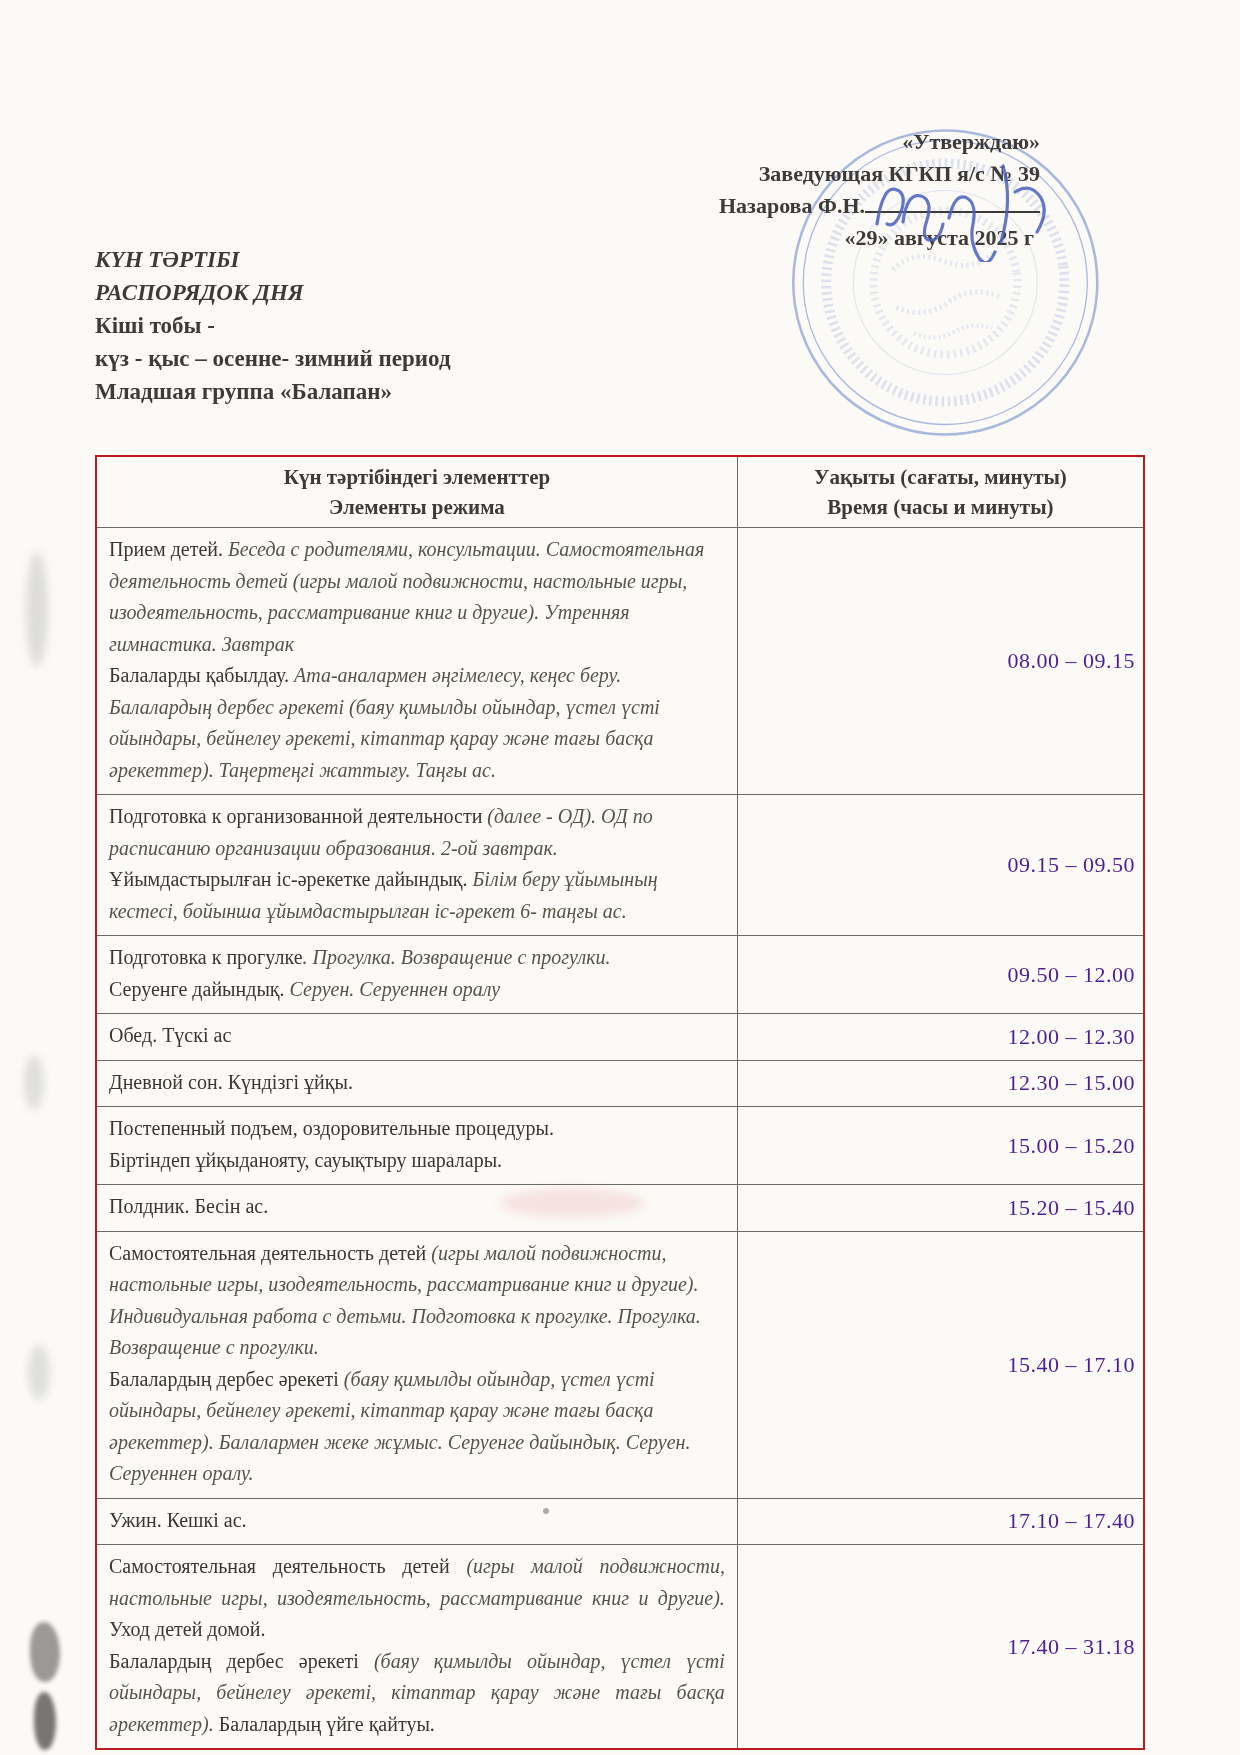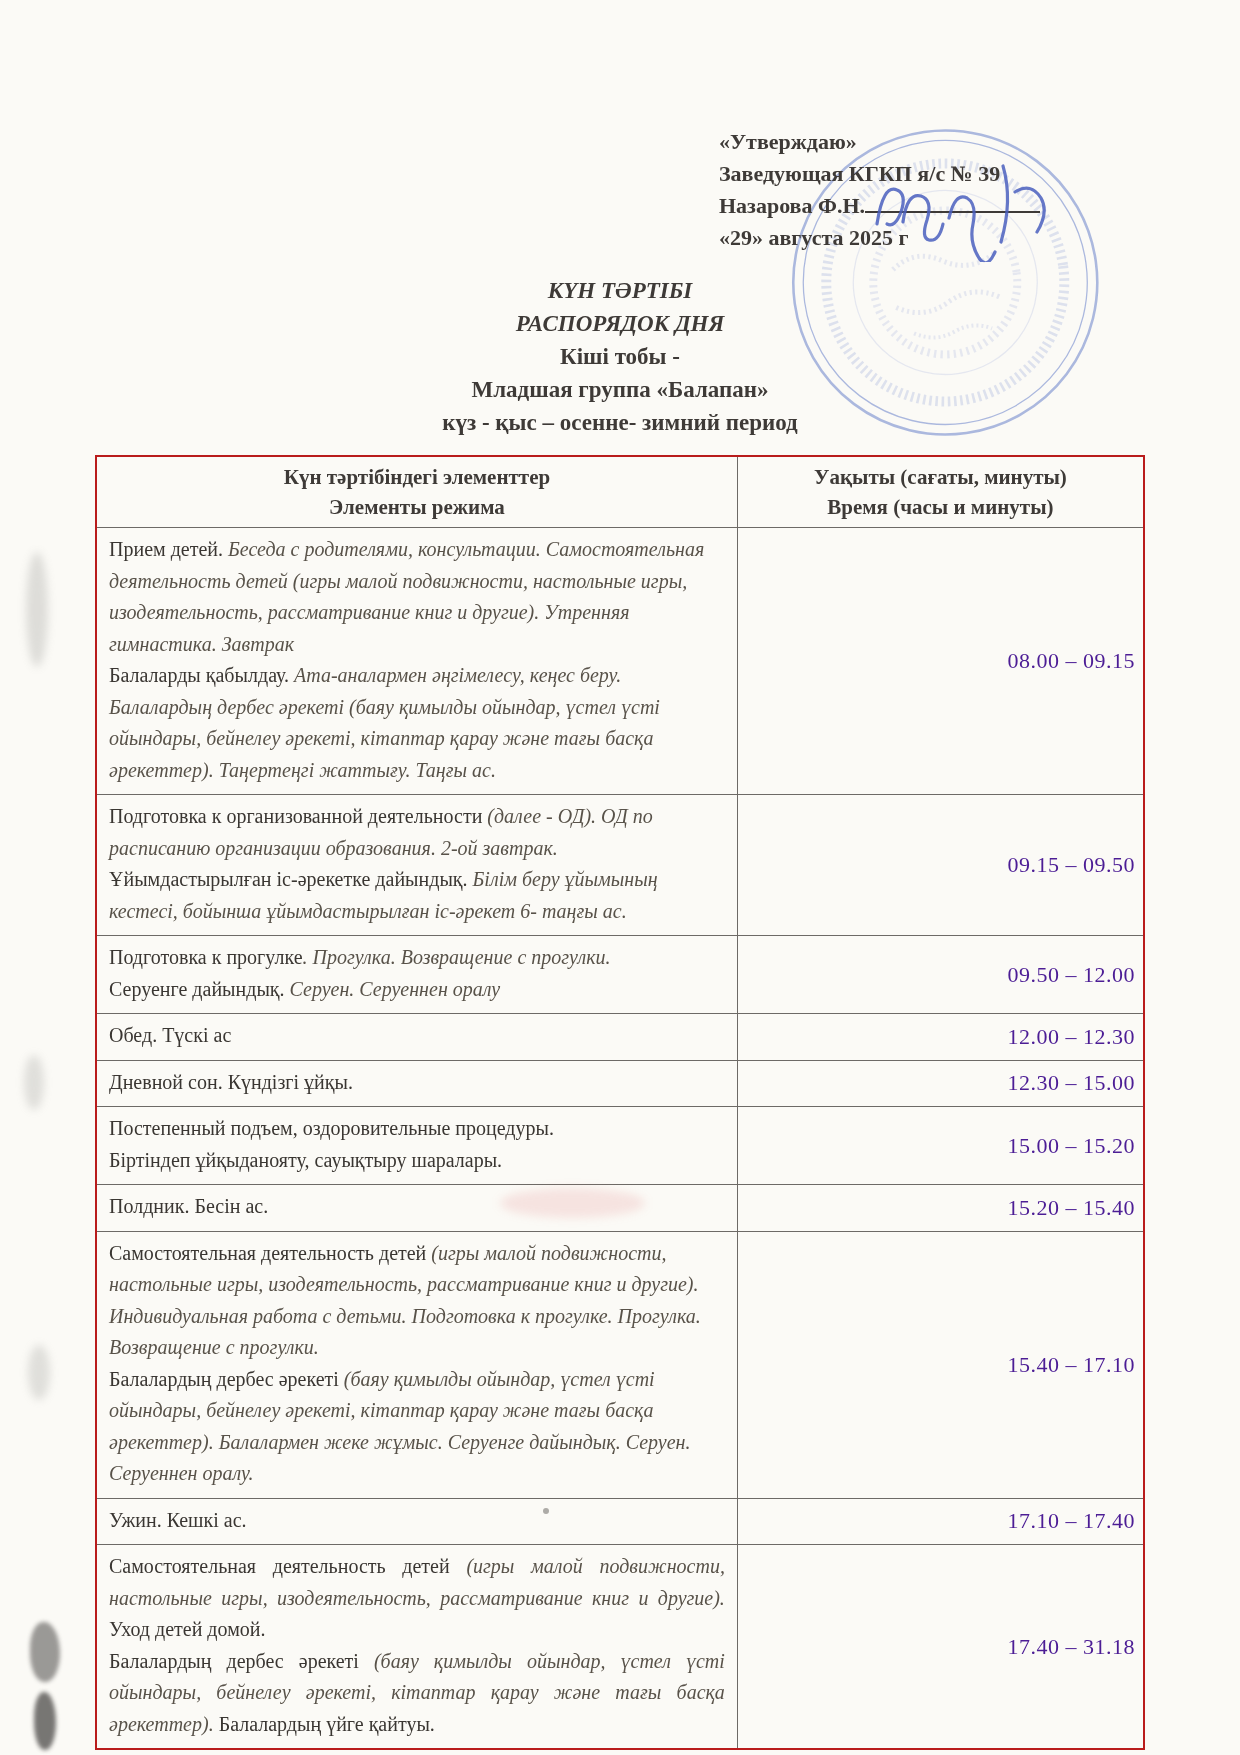--- a/index.html
+++ b/index.html
@@ -11,20 +11,21 @@
     position:relative;
     width:1240px;height:1755px;
     margin:0 auto;
     background:#fbfaf6;
     overflow:hidden;
     color:#484440;
   }
   
   .approval{
     position:absolute;top:126px;right:200px;
+    text-align:right;
     font-weight:bold;
     font-size:22px;line-height:32px;
     color:#3e3a37;
     z-index:3;
   }
   .approval .name-row{white-space:nowrap;}
   .sig-underline{
     display:inline-block;width:175px;height:20px;
     border-bottom:2px solid #3e3a37;
     vertical-align:baseline;
@@ -40,24 +41,23 @@
   .stamp .textring{stroke:var(--stamp-color);opacity:.38;}
   .stamp .faint{opacity:.28;}
   .signature{
     position:absolute;left:865px;top:152px;width:210px;height:110px;
     z-index:4;pointer-events:none;
   }
   .signature path{stroke:var(--signature-color);opacity:.85;}
   
   .title-block{
     position:absolute;top:243px;left:95px;width:1050px;
-    text-align:center;font-weight:bold;
+    text-align:left;font-weight:bold;
     font-size:23px;line-height:33px;color:#3e3a37;
     z-index:1;
-    margin-top:31px;
   }
   .title-block .it{font-style:italic;}
   
   table.schedule{
     position:absolute;top:455px;left:95px;width:1050px;
     border-collapse:collapse;
     font-size:20px;
   }
   table.schedule th, table.schedule td{
     border:1px solid #6d6a66;
@@ -124,22 +124,22 @@
     <div>«Утверждаю»</div>
     <div>Заведующая КГКП я/с № 39</div>
     <div class="name-row"><span>Назарова Ф.Н.</span><span class="sig-underline"></span></div>
     <div class="date-line">«29» августа 2025 г</div>
   </div>
 
   <div class="title-block">
     <div class="it">КҮН ТӘРТІБІ</div>
     <div class="it">РАСПОРЯДОК  ДНЯ</div>
     <div>Кіші  тобы -</div>
+    <div>күз - қыс – осенне- зимний период</div>
     <div>Младшая группа «Балапан»</div>
-    <div>күз - қыс – осенне- зимний период</div>
   </div>
 
   <table class="schedule">
     <thead>
       <tr>
         <th class="h-activity">
           <div>Күн тәртібіндегі элементтер</div>
           <div>Элементы режима</div>
         </th>
         <th class="h-time">

